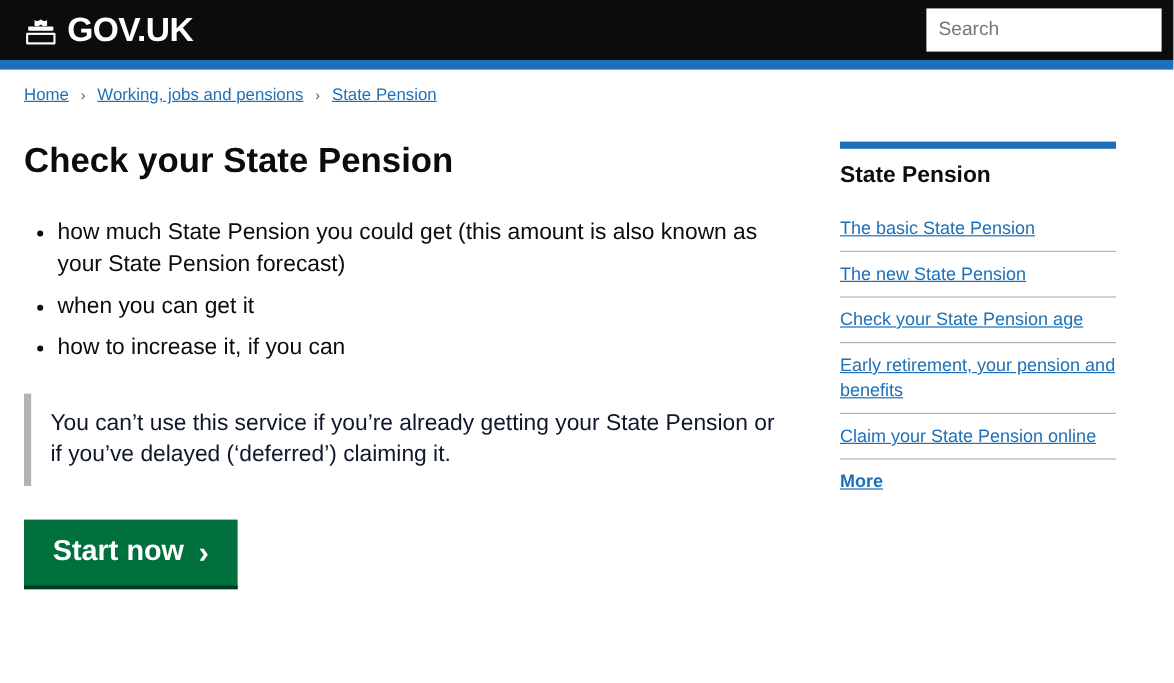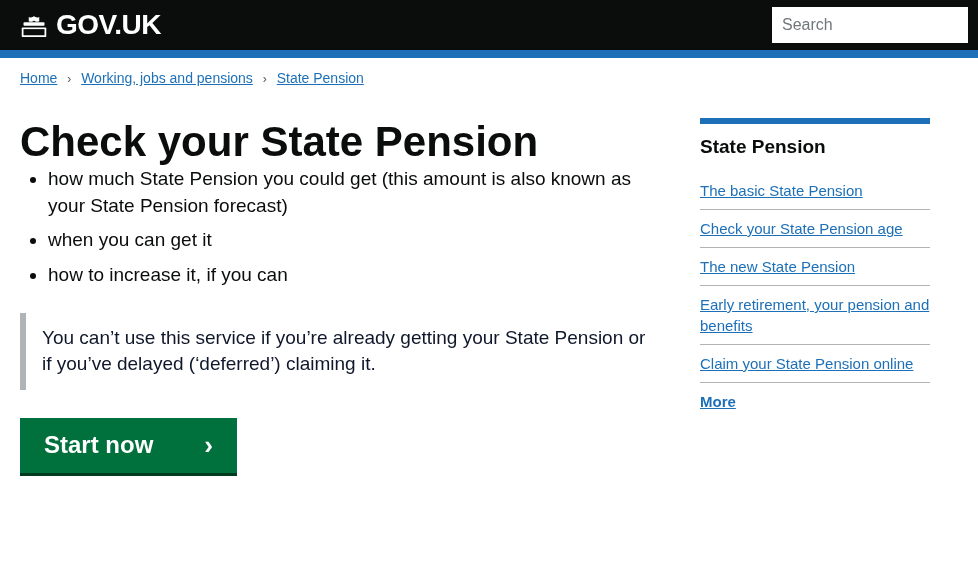--- a/index.html
+++ b/index.html
@@ -82,24 +82,25 @@
       max-width: 680px;
       padding-right: 30px;
     }
     .sidebar {
       width: 230px;
       flex-shrink: 0;
     }
 
     
     .page-title {
-      font-size: 42px;
+      font-size: 29px;
       font-weight: bold;
       color: #0b0c0c;
       line-height: 1.15;
+      margin-bottom: 30px;
     }
 
     
     .description {
       font-size: 19px;
       margin-bottom: 16px;
       color: #0b0c0c;
     }
 
     
@@ -130,21 +131,20 @@
       align-items: center;
       background: #00703c;
       color: #fff;
       font-size: 24px;
       font-weight: bold;
       padding: 12px 24px;
       text-decoration: none;
       border: none;
       cursor: pointer;
       border-bottom: 3px solid #003a1f;
-      gap: 39px;
     }
     .start-arrow {
       margin-left: 12px;
       font-size: 26px;
       font-weight: bold;
     }
 
     
     .sidebar-header-bar {
       height: 6px;
@@ -232,24 +232,24 @@
   </main>
 
   <aside class="sidebar">
     <div class="sidebar-header-bar"></div>
     <h2 class="sidebar-title">State Pension</h2>
     <ul class="sidebar-nav">
       <li>
         <a href="#">The basic State Pension</a>
       </li>
       <li>
+        <a href="#">The new State Pension</a>
+      </li>
+      <li>
         <a href="#">Check your State Pension age</a>
-      </li>
-      <li>
-        <a href="#">The new State Pension</a>
       </li>
       <li>
         <a href="#">Early retirement, your pension and benefits</a>
       </li>
       <li>
         <a href="#">Claim your State Pension online</a>
       </li>
     </ul>
     <a class="sidebar-more" href="#">More</a>
   </aside>

